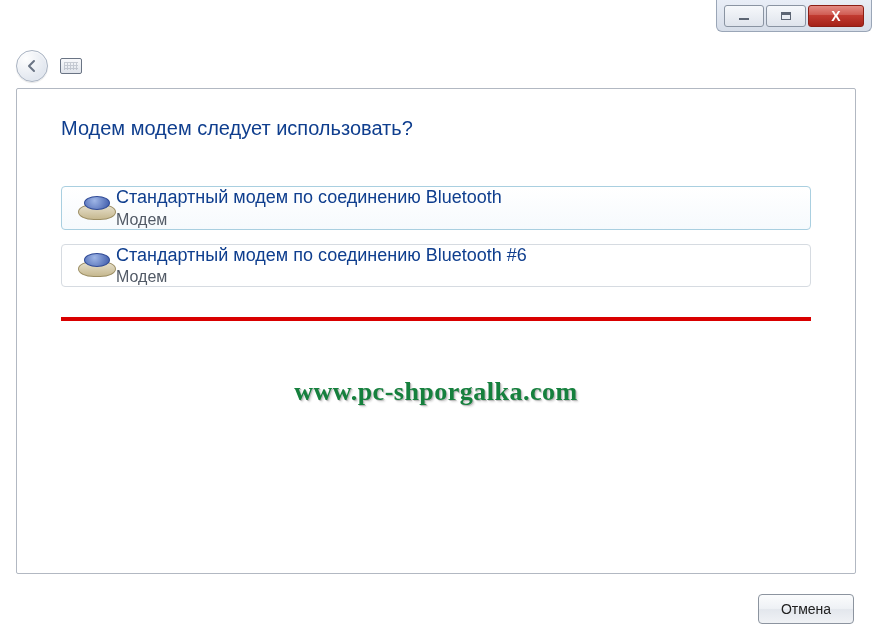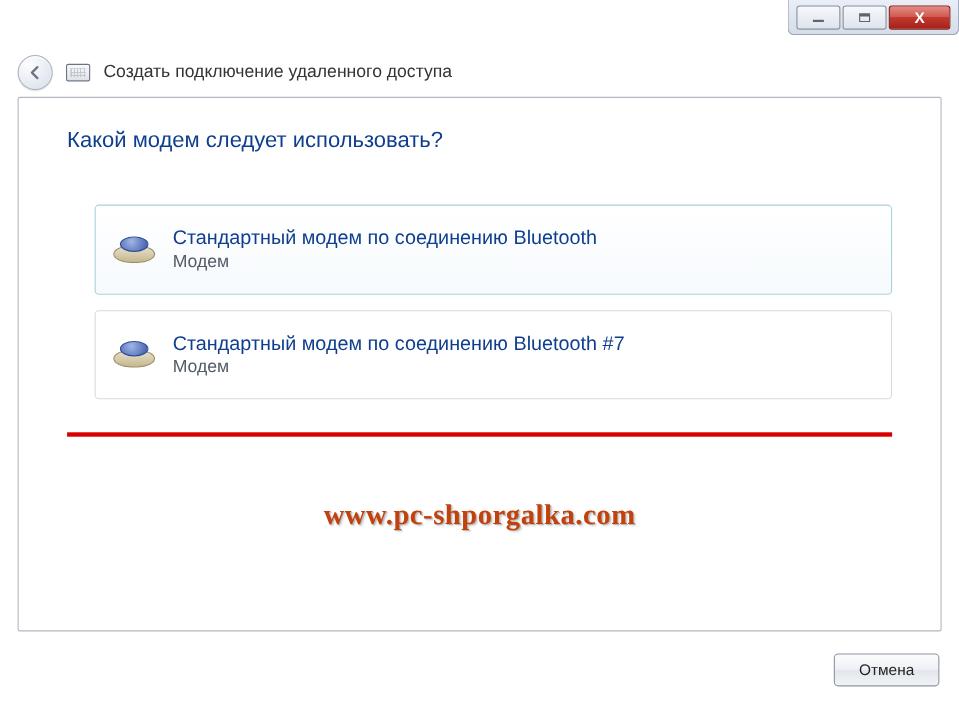--- a/index.html
+++ b/index.html
@@ -121,24 +121,22 @@
     display: flex;
     flex-direction: column;
     gap: 14px;
   }
   .option {
     border: 1px solid #a9cfe0;
     border-radius: 4px;
     background: linear-gradient(to bottom, #ffffff, #f6fafd);
     display: flex;
     align-items: center;
-    gap: 16px;
-    padding: 19px 16px;
+    padding: 0 16px;
     cursor: pointer;
-    margin-left: 25px;
   }
   .option.secondary {
     border-color: #d6dbe1;
     background: #fff;
   }
   .modem-icon {
     width: 38px; height: 24px; position: relative;
   }
   .modem-icon .puck {
     position: absolute; bottom: 0; left: 0;
@@ -171,21 +169,21 @@
     height: 4px;
     background: #d90000;
   }
 
   .watermark {
     margin-top: 56px;
     text-align: center;
     font-family: "Times New Roman", Georgia, serif;
     font-weight: bold;
     font-size: 26px;
-    color: #c2410c;
+    color: #15803d;
     text-shadow: 1px 1px 0 #bbb, 2px 2px 2px rgba(0,0,0,.15);
     letter-spacing: .5px;
   }
 
   .help-link {
     margin-top: 48px;
     display: inline-block;
     font-size: 15px;
     color: #0f3e8e;
     text-decoration: underline;
@@ -224,45 +222,44 @@
   <div class="tb-btn close">X</div>
 </div>
 
 <div class="header-row">
   <div class="back-btn">
     <svg width="16" height="16" viewBox="0 0 16 16">
       <path d="M10 3 L5 8 L10 13" stroke="#6a7484" stroke-width="2" fill="none" stroke-linecap="round" stroke-linejoin="round"></path>
     </svg>
   </div>
   <div class="kb-icon"></div>
-  <div class="wizard-title">Создать подключение удаленного доступа</div>
 </div>
 
 <div class="panel">
-  <div class="question">Какой модем следует использовать?</div>
+  <div class="question">Модем модем следует использовать?</div>
 
   <div class="options">
     <div class="option">
       <div class="modem-icon">
         <div class="puck"></div>
           <div class="disc"></div>
       </div>
       <div class="opt-text">
         <div class="opt-title">Стандартный модем по соединению Bluetooth</div>
         <div class="opt-sub">Модем</div>
       </div>
     </div>
 
     <div class="option secondary">
       <div class="modem-icon">
         <div class="puck"></div>
           <div class="disc"></div>
       </div>
       <div class="opt-text">
-        <div class="opt-title">Стандартный модем по соединению Bluetooth #7</div>
+        <div class="opt-title">Стандартный модем по соединению Bluetooth #6</div>
         <div class="opt-sub">Модем</div>
       </div>
     </div>
 
     <div class="redline"></div>
   </div>
 
   <div class="watermark">www.pc-shporgalka.com</div>
 
 </div>

